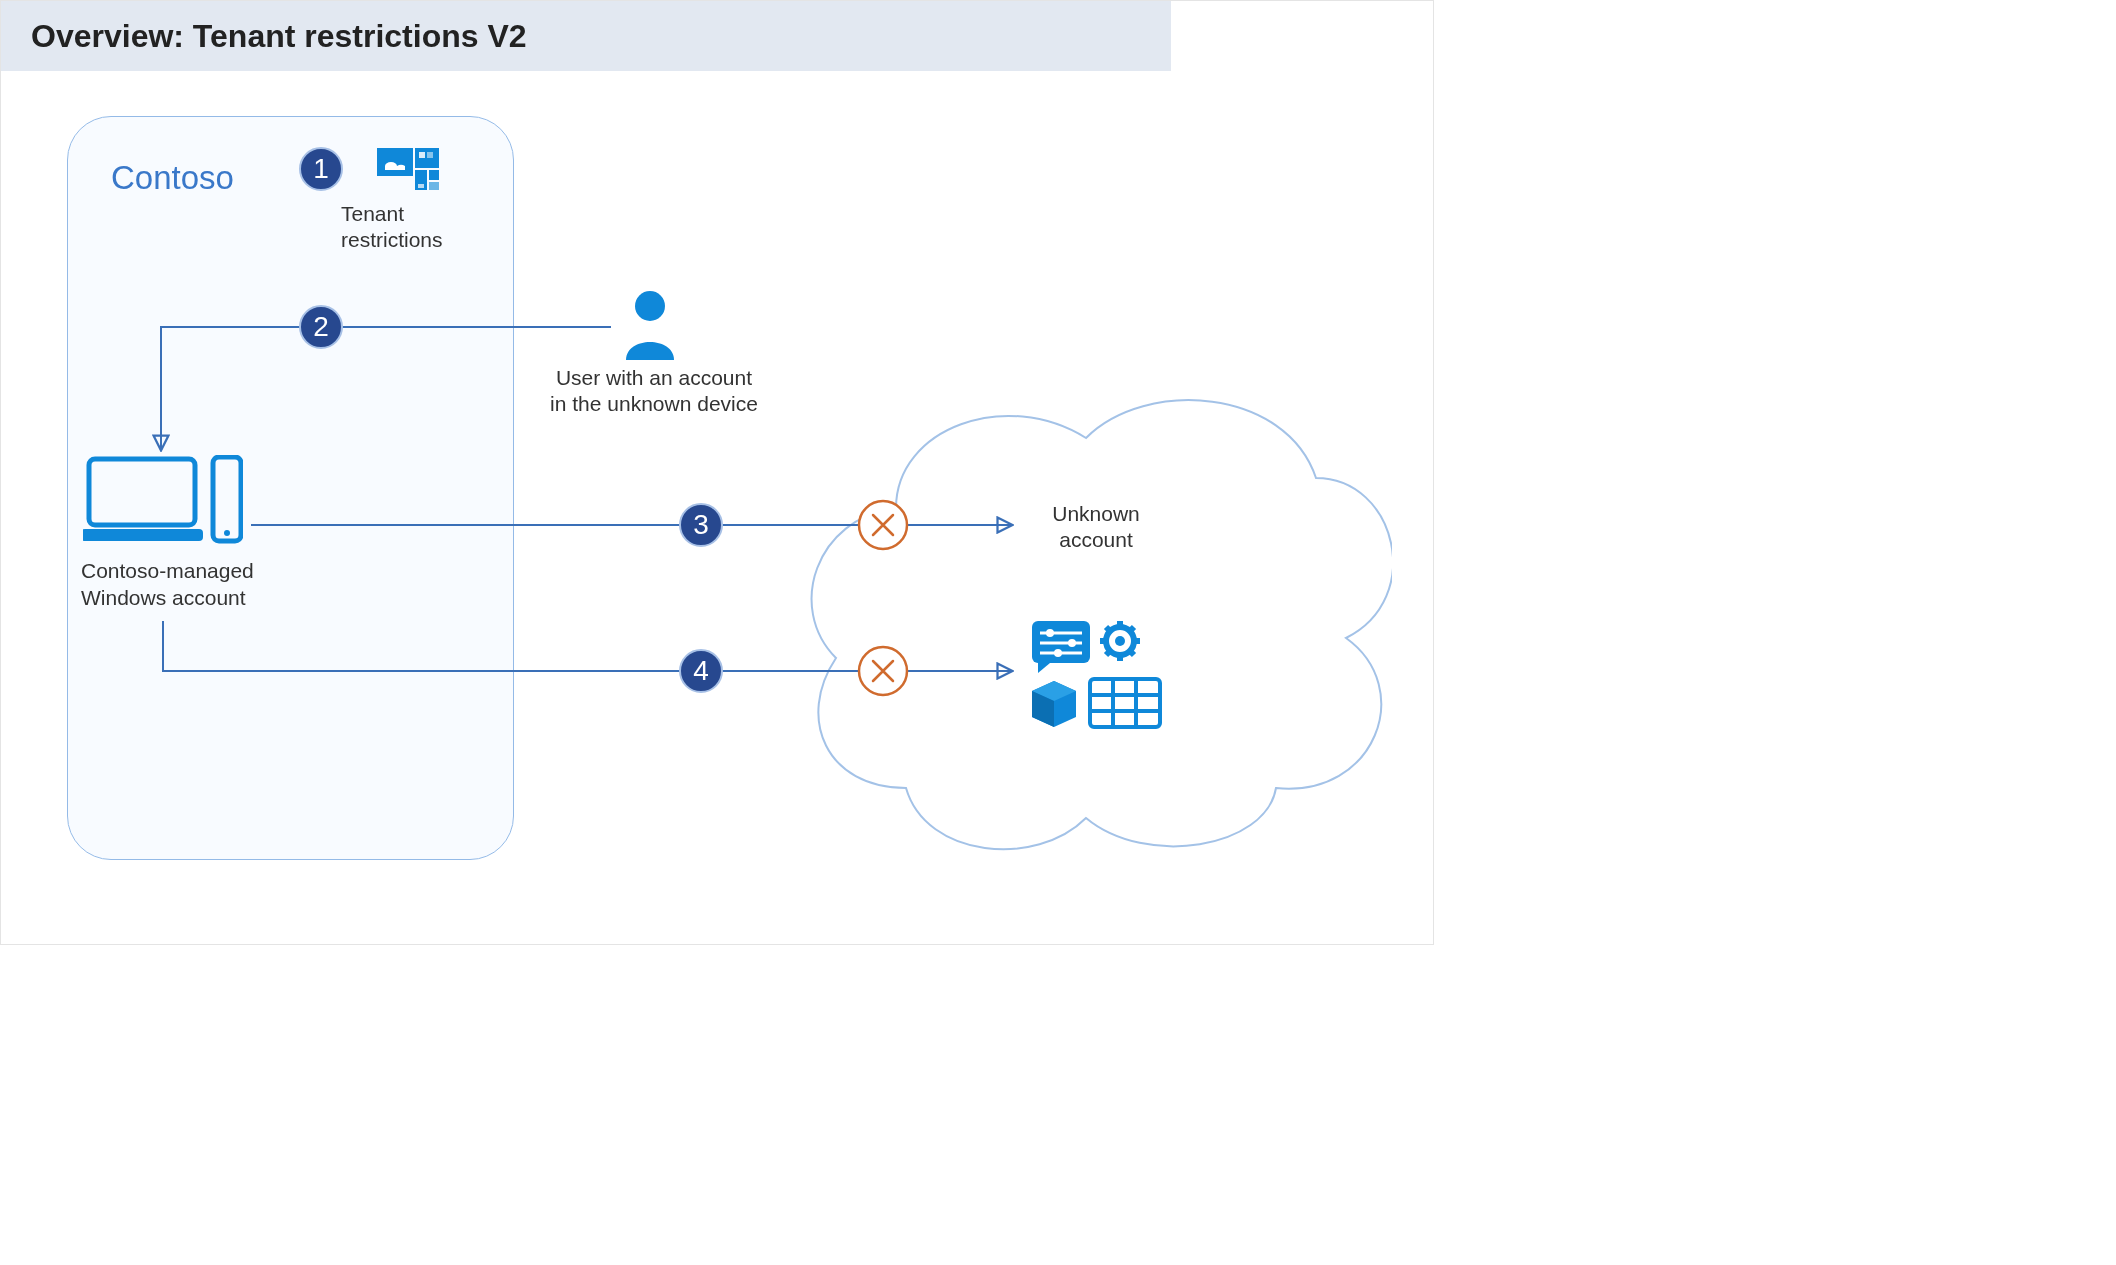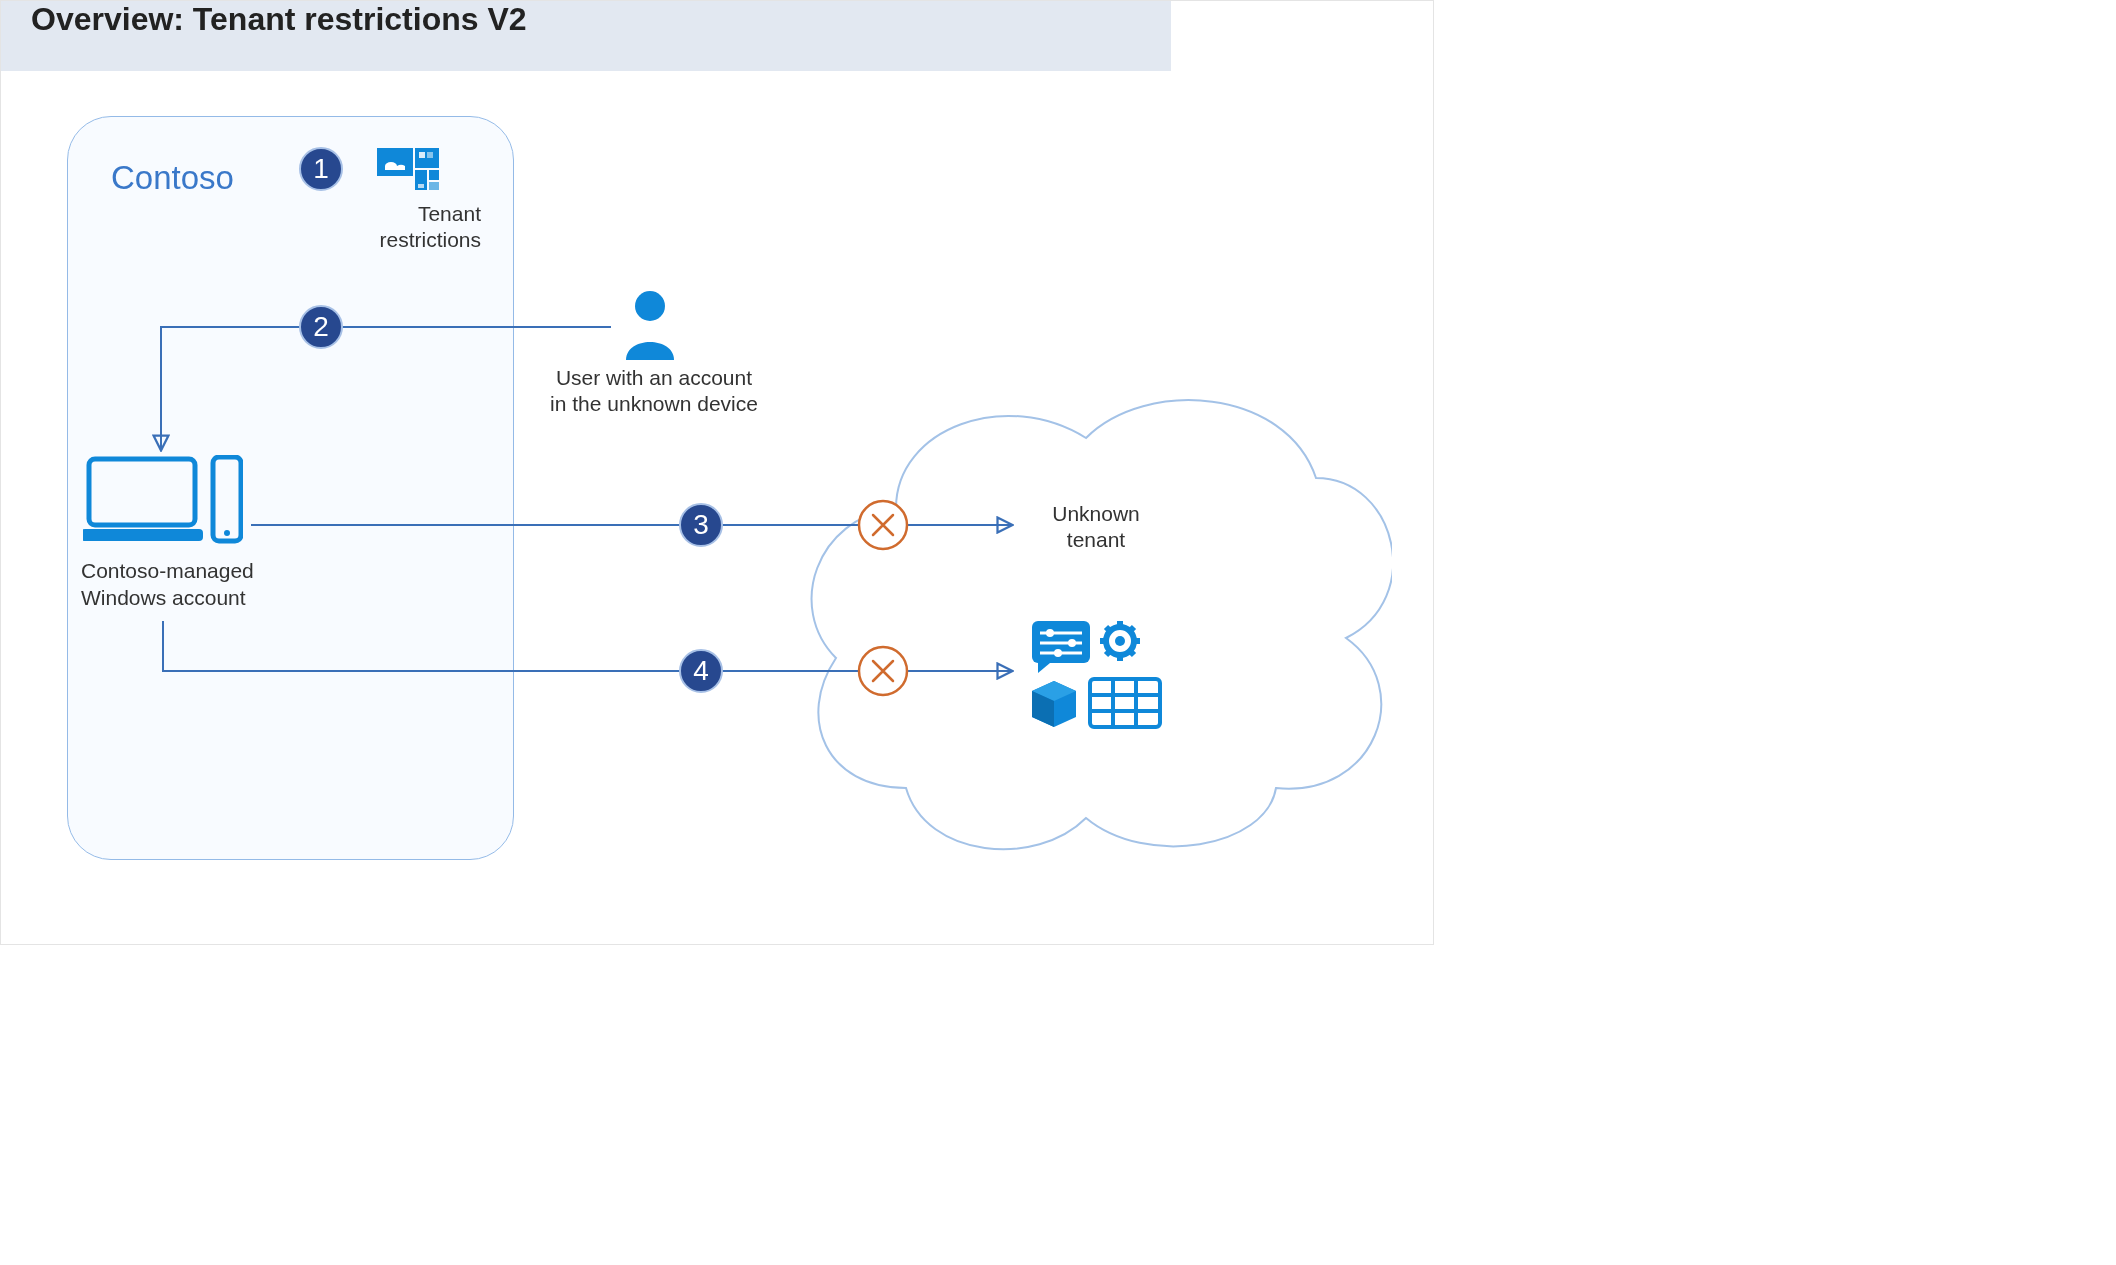--- a/index.html
+++ b/index.html
@@ -17,20 +17,21 @@
     box-sizing: border-box;
     background: #fff;
   }
   .title-bar {
     position: absolute;
     left: 0; top: 0;
     width: 1170px;
     height: 70px;
     background: #e2e8f1;
     display: flex;
+    align-items: center;
     padding-left: 30px;
     box-sizing: border-box;
   }
   .title-bar h1 {
     font-size: 32px;
     font-weight: 600;
     margin: 0;
     color: #222;
   }
 
@@ -88,21 +89,21 @@
     left: 376px;
     top: 147px;
     width: 62px;
     height: 43px;
   }
   .tenant-restrictions-label {
     position: absolute;
     left: 340px;
     top: 200px;
     width: 140px;
-    text-align: right;
+    text-align: left;
     font-size: 21px;
     color: #333;
     line-height: 1.25;
   }
 
   
   .user-icon {
     position: absolute;
     left: 621px;
     top: 289px;
@@ -255,21 +256,21 @@
 
   <svg class="block-mark" style="left:856px;top:498px" viewBox="0 0 52 52">
     <circle cx="26" cy="26" r="24" fill="#fff" stroke="#d06b2e" stroke-width="2.5"></circle>
     <path d="M16 16 L36 36 M36 16 L16 36" stroke="#d06b2e" stroke-width="2.5" stroke-linecap="round"></path>
   </svg>
   <svg class="block-mark" style="left:856px;top:644px" viewBox="0 0 52 52">
     <circle cx="26" cy="26" r="24" fill="#fff" stroke="#d06b2e" stroke-width="2.5"></circle>
     <path d="M16 16 L36 36 M36 16 L16 36" stroke="#d06b2e" stroke-width="2.5" stroke-linecap="round"></path>
   </svg>
 
-  <div class="unknown-tenant-label">Unknown tenant</div>
+  <div class="unknown-tenant-label">Unknown account</div>
 
   <svg class="apps-icon" viewBox="0 0 135 110">
 
     <rect x="0" y="0" width="58" height="42" rx="6" fill="#0f88d9"></rect>
     <path d="M6 42 l0 10 l12 -10 z" fill="#0f88d9"></path>
     <line x1="8" y1="12" x2="50" y2="12" stroke="#fff" stroke-width="3"></line>
     <circle cx="18" cy="12" r="4" fill="#fff"></circle>
     <line x1="8" y1="22" x2="50" y2="22" stroke="#fff" stroke-width="3"></line>
     <circle cx="40" cy="22" r="4" fill="#fff"></circle>
     <line x1="8" y1="32" x2="50" y2="32" stroke="#fff" stroke-width="3"></line>

